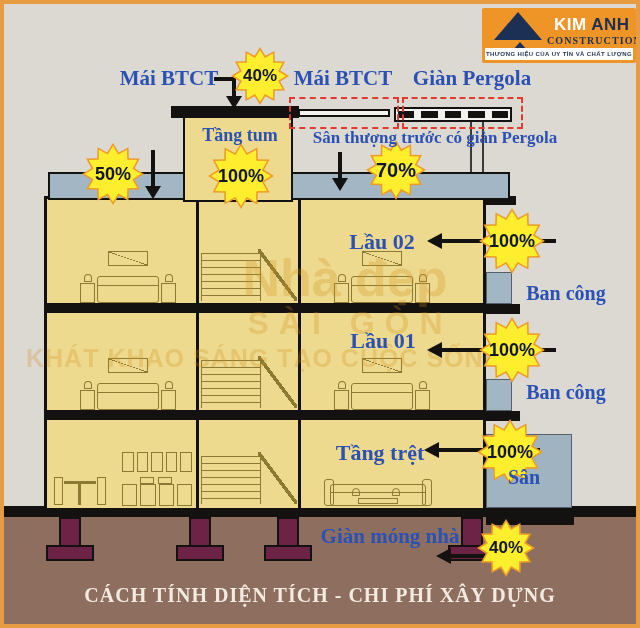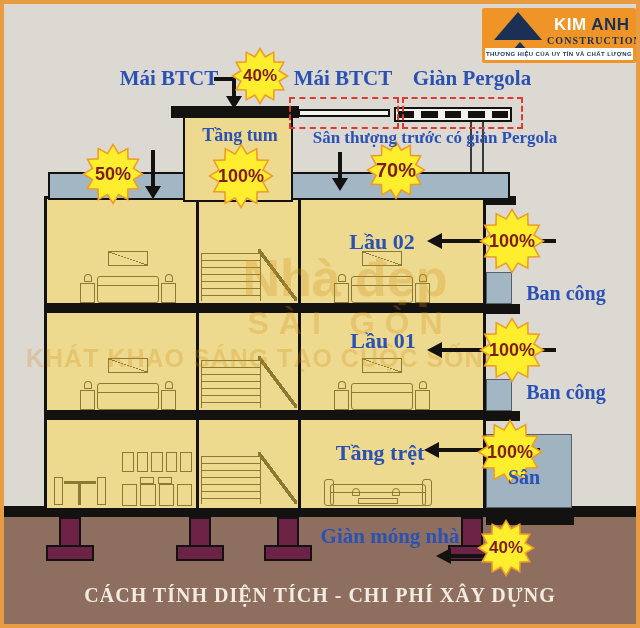--- a/index.html
+++ b/index.html
@@ -8,21 +8,21 @@
   html,body{margin:0;padding:0;background:#888;}
   #stage{position:relative;width:640px;height:628px;background:#dcd8d2;overflow:hidden;
          font-family:"Liberation Serif", serif;}
   .frame{position:absolute;inset:0;border:4px solid #e79b43;pointer-events:none;z-index:60;}
   .abs{position:absolute;}
   
   .blab{position:absolute;transform:translateX(-50%);color:#2b51b5;font-weight:bold;white-space:nowrap;}
   
   .burst{position:absolute;clip-path:var(--star);background:#ef9c26;display:flex;align-items:center;justify-content:center;z-index:40;}
   .burst .in{position:absolute;inset:3px;clip-path:var(--star);background:#ffee2e;}
-  .burst span{position:relative;z-index:2;color:#7f1d1d;font-family:"Liberation Sans",sans-serif;font-weight:bold;}
+  .burst span{position:relative;z-index:2;color:#0f172a;font-family:"Liberation Sans",sans-serif;font-weight:bold;}
   
   .hline,.vline{position:absolute;background:#141210;z-index:35;}
   .ah-down{position:absolute;width:0;height:0;border-left:8px solid transparent;border-right:8px solid transparent;border-top:13px solid #141210;z-index:35;}
   .ah-left{position:absolute;width:0;height:0;border-top:8px solid transparent;border-bottom:8px solid transparent;border-right:15px solid #141210;z-index:35;}
   
   .blackbar{position:absolute;background:#141210;}
   .slabgray{position:absolute;background:#a3b6c3;border:2px solid #141210;box-sizing:border-box;}
   .dashedbox{position:absolute;border:2px dashed #e0392e;box-sizing:border-box;z-index:30;background:transparent;}
   
   .fx{position:absolute;border:1px solid #8a7a33;box-sizing:border-box;background:transparent;}

